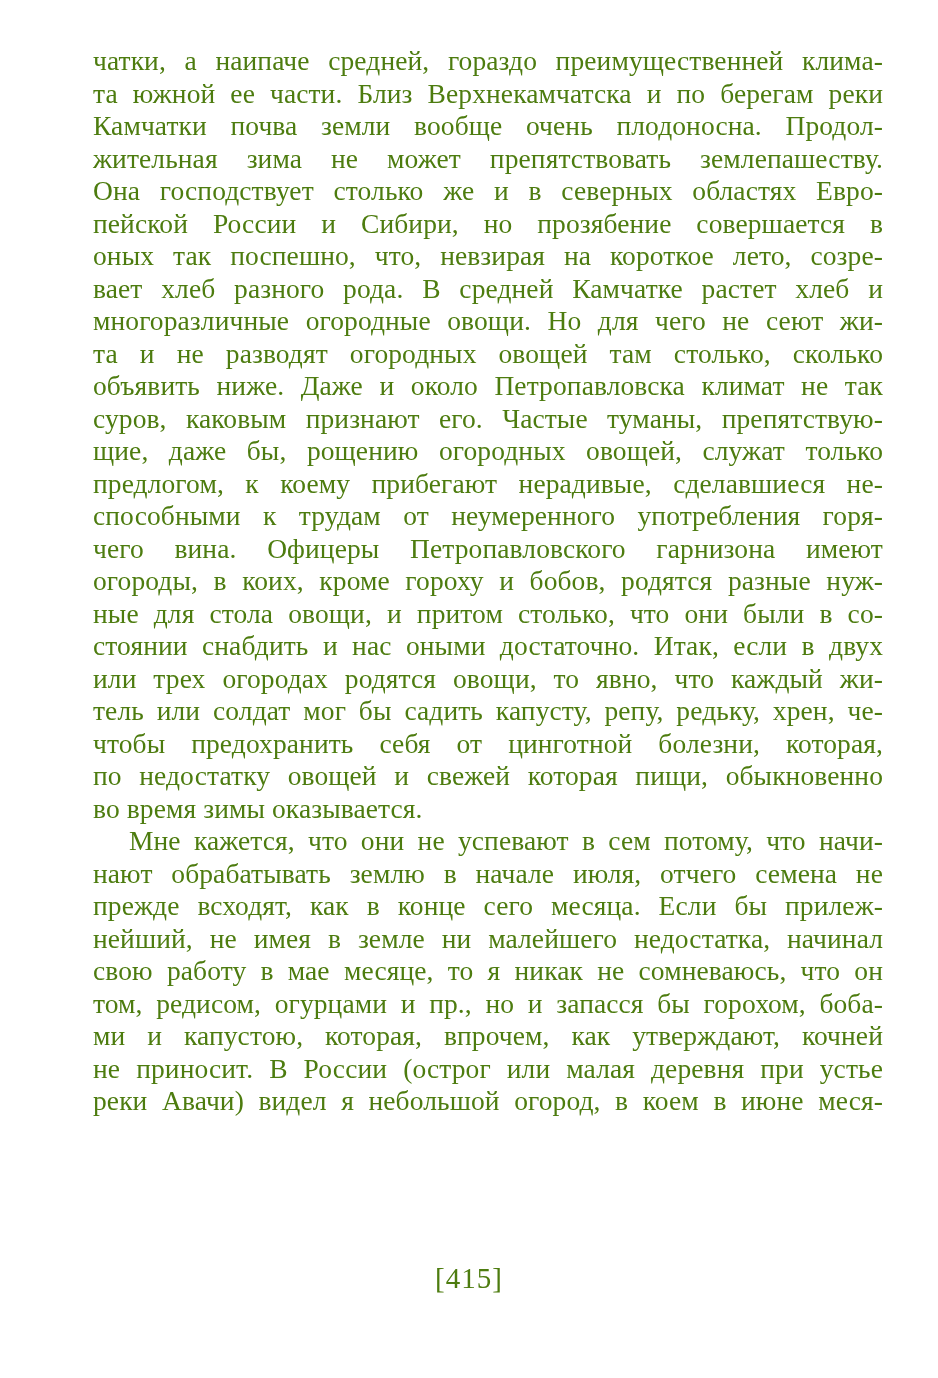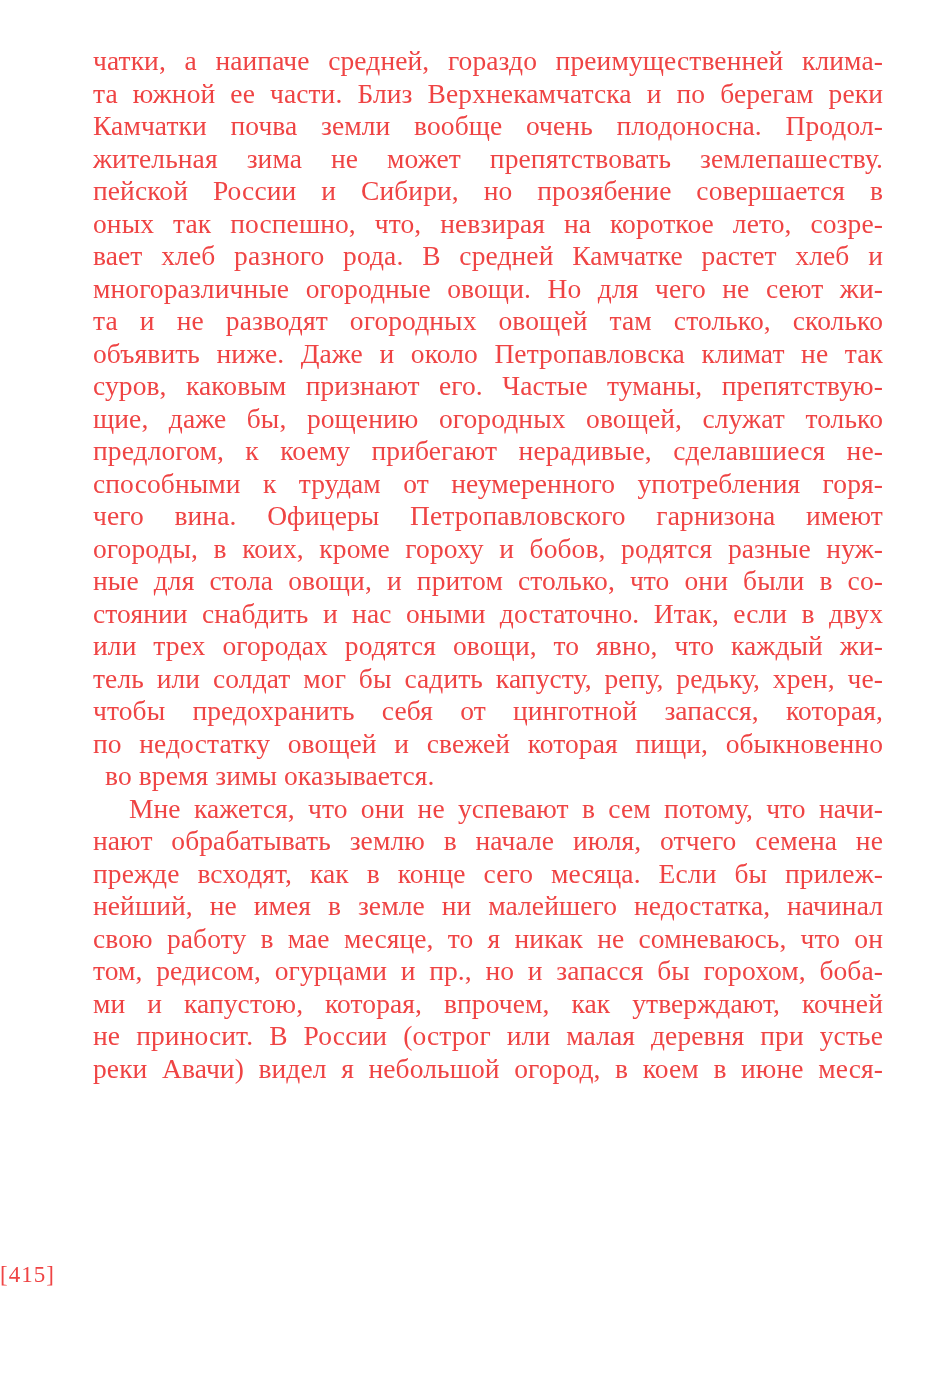--- a/index.html
+++ b/index.html
@@ -7,21 +7,21 @@
     padding: 0;
     background: #ffffff;
   }
   .page {
     position: relative;
     width: 938px;
     height: 1378px;
     background: #ffffff;
     overflow: hidden;
     font-family: "Liberation Serif", "DejaVu Serif", serif;
-    color: #ef4444;
+    color: #4d7c0f;
   }
   .text-block {
     position: absolute;
     left: 93px;
     top: 45px;
     width: 790px;
   }
   .line {
     font-size: 27.5px;
     line-height: 32.5px;
@@ -30,58 +30,58 @@
     text-align: justify;
     text-align-last: justify;
     letter-spacing: 0.1px;
   }
   .line.indent {
     text-indent: 36px;
   }
   .line.short {
     text-align: center;
     text-align-last: left;
-    margin-left: 12px;
   }
   .page-number {
     position: absolute;
     left: 0;
     top: 1262px;
     width: 100%;
-    text-align: left;
-    font-size: 23px;
+    text-align: center;
+    font-size: 29px;
     letter-spacing: 1px;
   }
 </style>
 </head>
 <body>
 
 <div class="page">
   <div class="text-block">
       <div class="line">чатки, а наипаче средней, гораздо преимущественней клима-</div>
       <div class="line">та южной ее части. Близ Верхнекамчатска и по берегам реки</div>
       <div class="line">Камчатки почва земли вообще очень плодоносна. Продол-</div>
       <div class="line">жительная зима не может препятствовать землепашеству.</div>
+      <div class="line">Она господствует столько же и в северных областях Евро-</div>
       <div class="line">пейской России и Сибири, но прозябение совершается в</div>
       <div class="line">оных так поспешно, что, невзирая на короткое лето, созре-</div>
       <div class="line">вает хлеб разного рода. В средней Камчатке растет хлеб и</div>
       <div class="line">многоразличные огородные овощи. Но для чего не сеют жи-</div>
       <div class="line">та и не разводят огородных овощей там столько, сколько</div>
       <div class="line">объявить ниже. Даже и около Петропавловска климат не так</div>
       <div class="line">суров, каковым признают его. Частые туманы, препятствую-</div>
       <div class="line">щие, даже бы, рощению огородных овощей, служат только</div>
       <div class="line">предлогом, к коему прибегают нерадивые, сделавшиеся не-</div>
       <div class="line">способными к трудам от неумеренного употребления горя-</div>
       <div class="line">чего вина. Офицеры Петропавловского гарнизона имеют</div>
       <div class="line">огороды, в коих, кроме гороху и бобов, родятся разные нуж-</div>
       <div class="line">ные для стола овощи, и притом столько, что они были в со-</div>
       <div class="line">стоянии снабдить и нас оными достаточно. Итак, если в двух</div>
       <div class="line">или трех огородах родятся овощи, то явно, что каждый жи-</div>
       <div class="line">тель или солдат мог бы садить капусту, репу, редьку, хрен, че-</div>
-      <div class="line">чтобы предохранить себя от цинготной запасся, которая,</div>
+      <div class="line">чтобы предохранить себя от цинготной болезни, которая,</div>
       <div class="line">по недостатку овощей и свежей которая пищи, обыкновенно</div>
       <div class="line short">во время зимы оказывается.</div>
       <div class="line indent">Мне кажется, что они не успевают в сем потому, что начи-</div>
       <div class="line">нают обрабатывать землю в начале июля, отчего семена не</div>
       <div class="line">прежде всходят, как в конце сего месяца. Если бы прилеж-</div>
       <div class="line">нейший, не имея в земле ни малейшего недостатка, начинал</div>
       <div class="line">свою работу в мае месяце, то я никак не сомневаюсь, что он</div>
       <div class="line">том, редисом, огурцами и пр., но и запасся бы горохом, боба-</div>
       <div class="line">ми и капустою, которая, впрочем, как утверждают, кочней</div>
       <div class="line">не приносит. В России (острог или малая деревня при устье</div>

